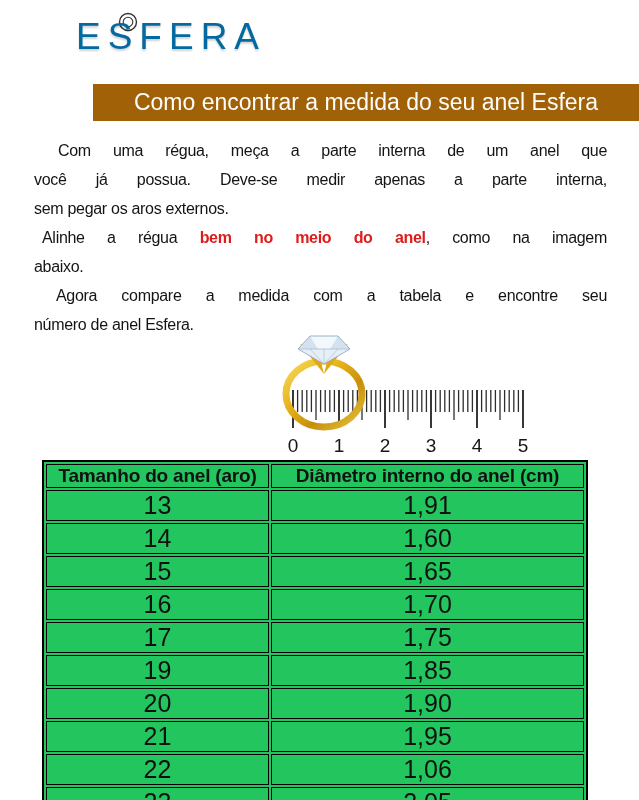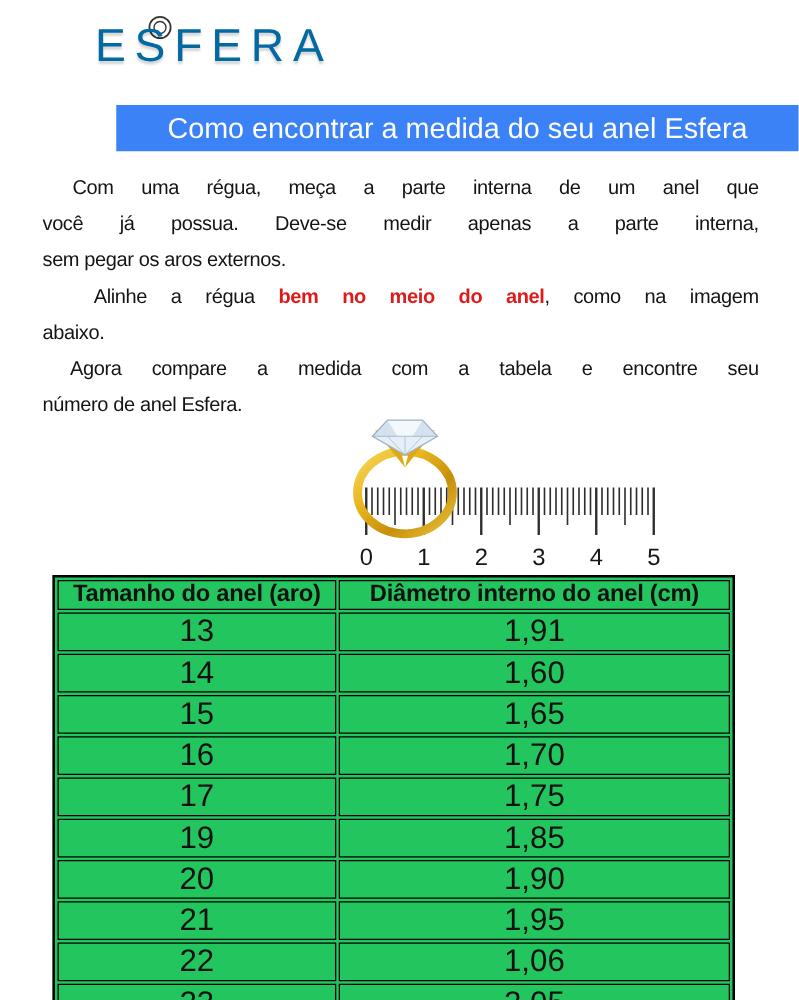--- a/index.html
+++ b/index.html
@@ -8,21 +8,21 @@
     font-family:"Liberation Sans", sans-serif;overflow:hidden;color:#161616;
   }
   
   .brand-name{
     position:absolute;left:62px;top:16px;font-size:37px;font-weight:400;
     letter-spacing:7px;color:#0369a1;text-shadow:0 2px 2px rgba(0,0,0,.18);margin-left:14px;
   }
   .ring-logo{position:absolute;left:117px;top:11px;}
   
   .title-bar{
-    position:absolute;left:93px;top:84px;width:546px;height:37px;background:#3b82f6;
+    position:absolute;left:93px;top:84px;width:546px;height:37px;background:#a16207;
     display:flex;align-items:center;justify-content:center;
   }
   .title-bar span{color:#fdfdfd;font-size:23px;letter-spacing:0px;}
   
   .intro{
     position:absolute;left:34px;top:136px;width:573px;
     font-size:16px;line-height:29px;letter-spacing:-0.3px;color:#141414;
   }
   .line{height:29px;overflow:hidden;}
   .line.just{text-align:justify;text-align-last:justify;}
@@ -55,21 +55,21 @@
 <div class="brand-name">ESFERA</div>
 
 <div class="title-bar">
   <span>Como encontrar a medida do seu anel Esfera</span>
 </div>
 
 <div class="intro" id="intro">
     <div class="line just" style="text-indent: 24px;"><span>Com uma régua, meça a parte interna de um anel que</span></div>
     <div class="line just"><span>você já possua. Deve-se medir apenas a parte interna,</span></div>
     <div class="line"><span>sem pegar os aros externos.</span></div>
-    <div class="line just" style="text-indent: 8px; margin-left: 33px;"><span>Alinhe a régua </span><span class="hl" style="color: rgb(221, 27, 27);">bem no meio do anel</span><span>, como na imagem</span></div>
+    <div class="line just" style="text-indent: 8px;"><span>Alinhe a régua </span><span class="hl" style="color: rgb(221, 27, 27);">bem no meio do anel</span><span>, como na imagem</span></div>
     <div class="line"><span>abaixo.</span></div>
     <div class="line just" style="text-indent: 22px;"><span>Agora compare a medida com a tabela e encontre seu</span></div>
     <div class="line"><span>número de anel Esfera.</span></div>
   </div>
 
 <div class="graphic">
   <svg viewBox="0 0 270 125">
     <defs>
       <linearGradient id="goldg" x1="0" y1="0" x2="1" y2="1">
         <stop offset="0" stop-color="#f7d95c"></stop>

